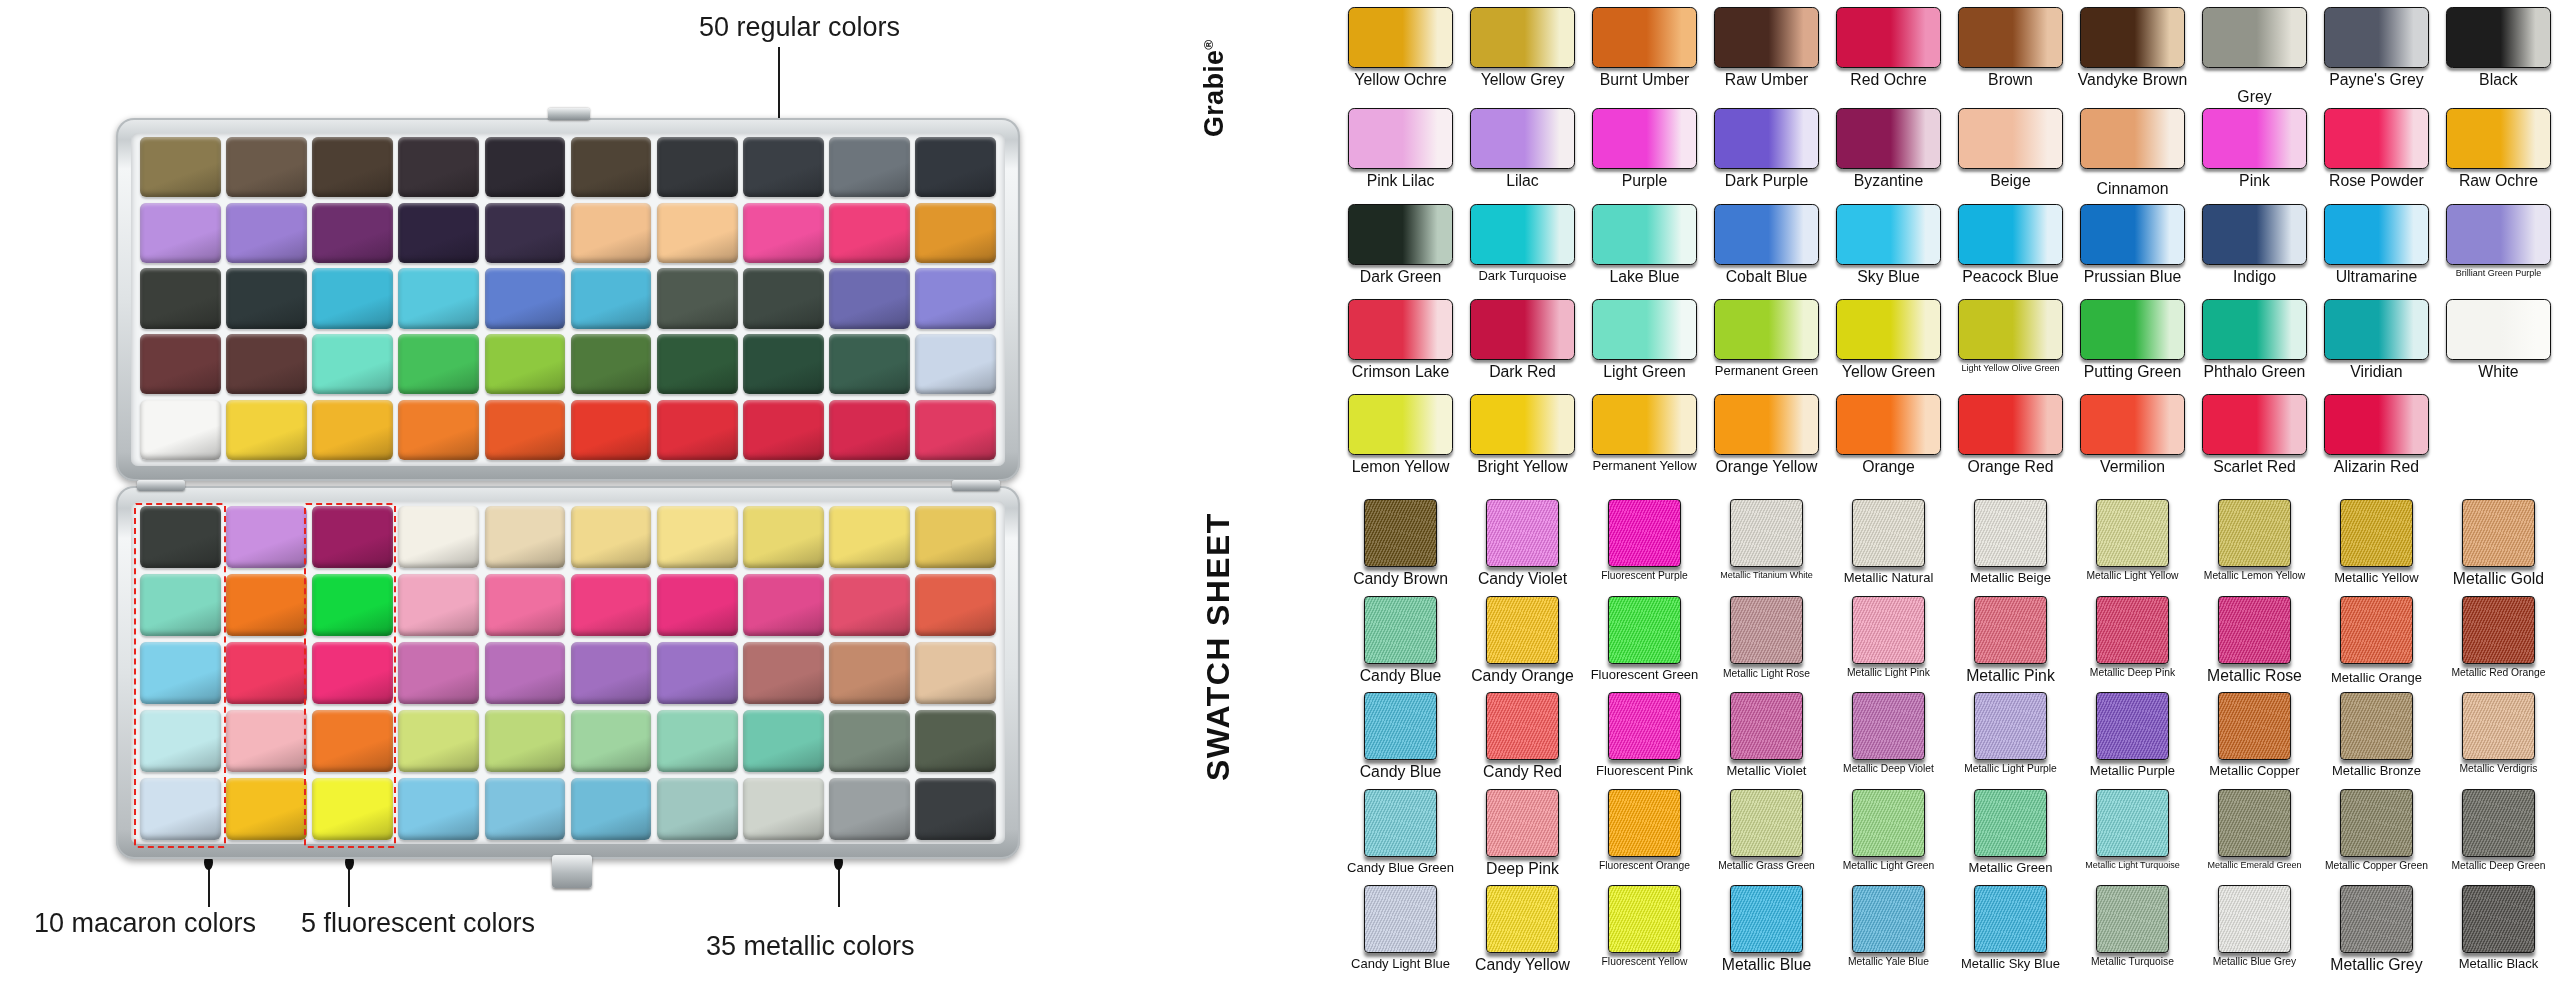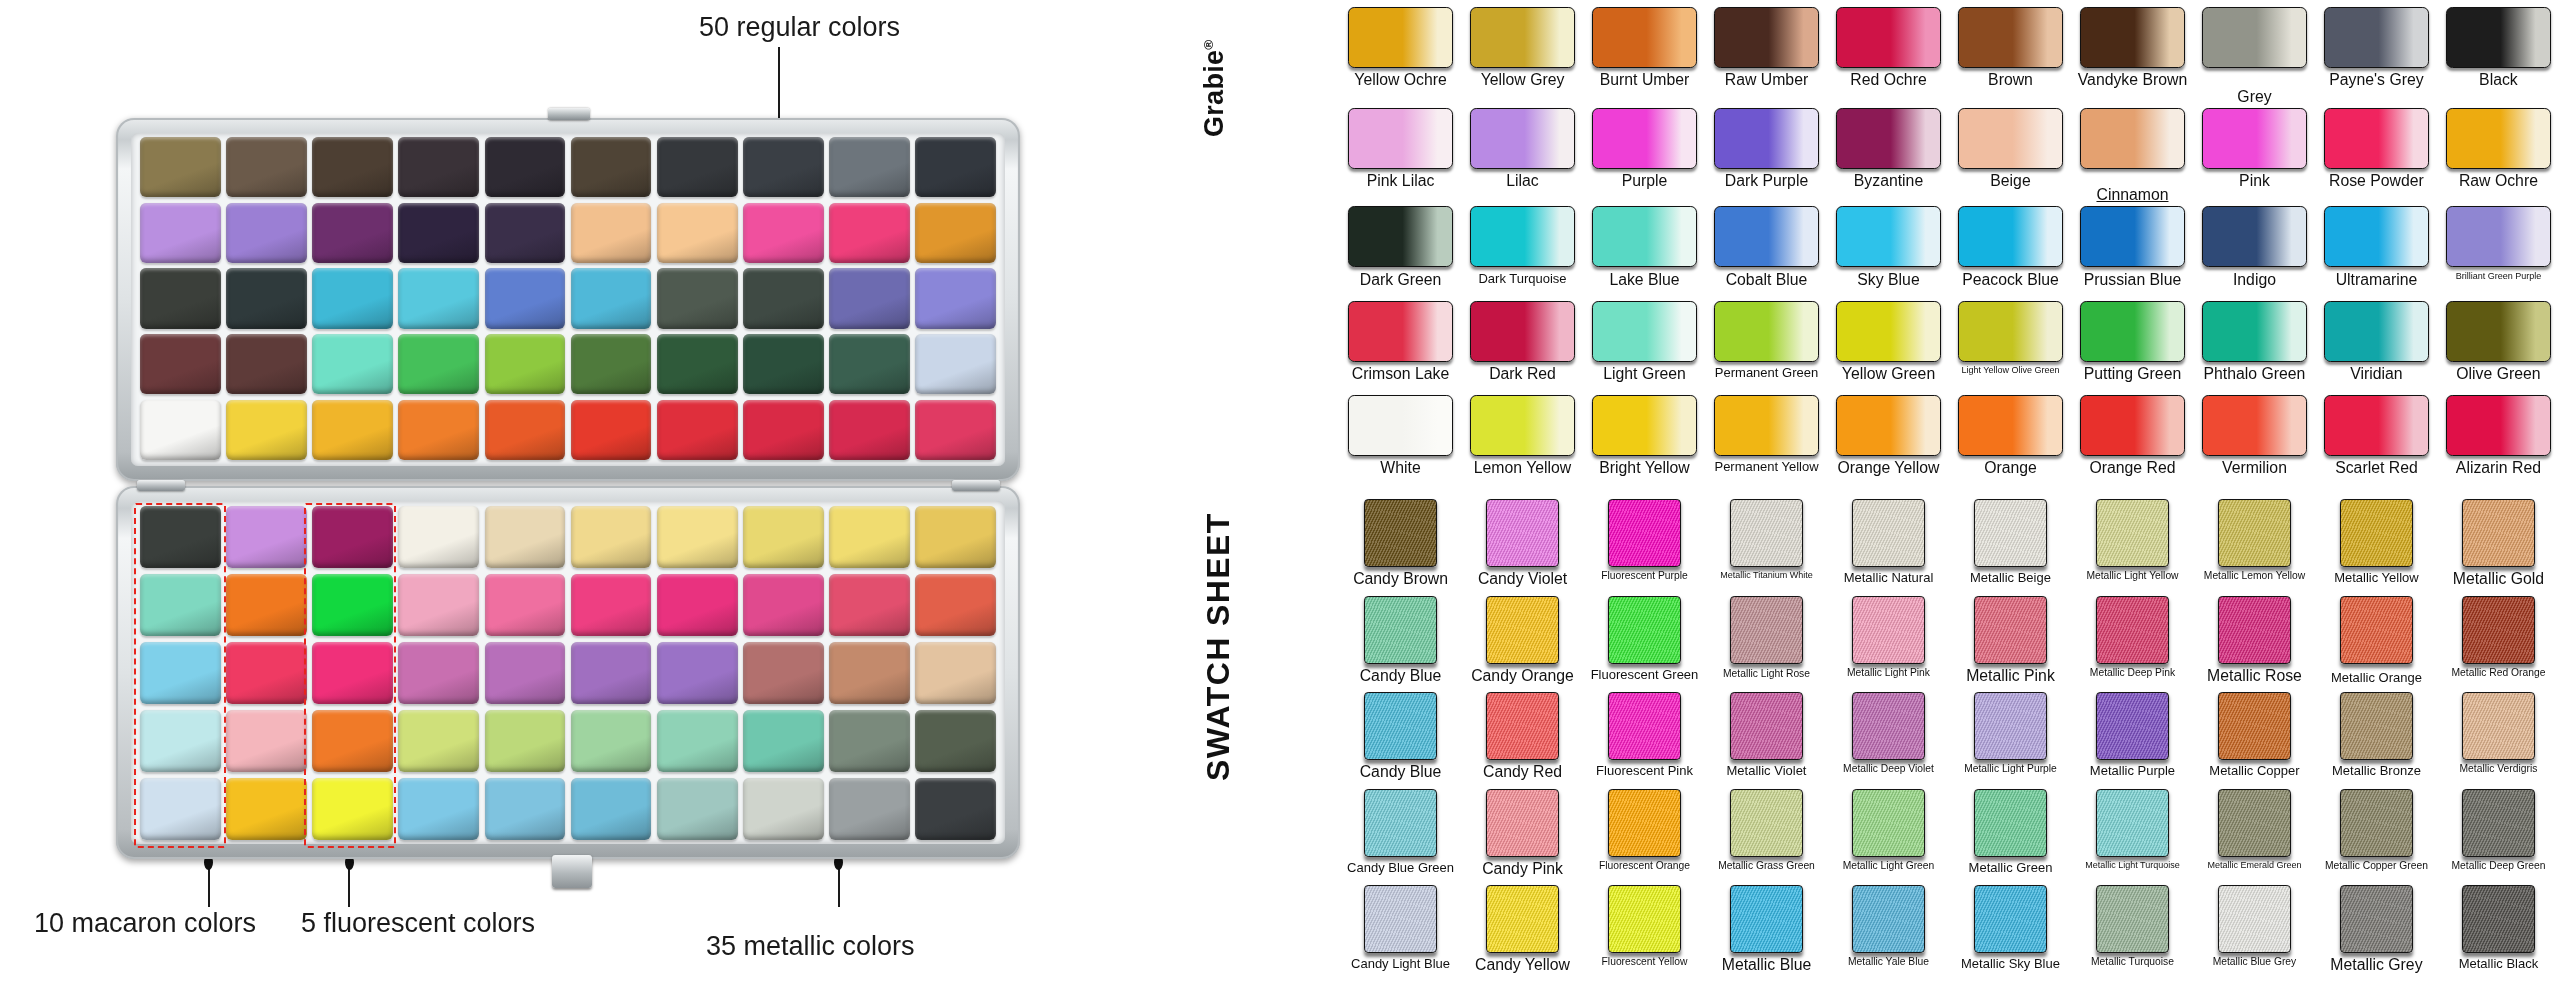--- a/index.html
+++ b/index.html
@@ -265,21 +265,21 @@
         <div class="sw-cell">
           <div class="chip" style="width: 103px; height: 59px; background: linear-gradient(90deg, rgb(140, 26, 85) 0%, rgb(140, 26, 85) 52%, rgb(233, 208, 221) 86%, rgb(233, 208, 221) 100%);"></div>
           <div class="sw-name" style="font-size: 15.8px; margin-top: 4.1px;">Byzantine</div>
         </div>
         <div class="sw-cell">
           <div class="chip" style="width: 103px; height: 59px; background: linear-gradient(90deg, rgb(240, 189, 160) 0%, rgb(240, 189, 160) 52%, rgb(248, 236, 228) 86%, rgb(248, 236, 228) 100%);"></div>
           <div class="sw-name" style="font-size: 15.8px; margin-top: 4.1px;">Beige</div>
         </div>
         <div class="sw-cell">
           <div class="chip" style="width: 103px; height: 59px; background: linear-gradient(90deg, rgb(228, 161, 112) 0%, rgb(228, 161, 112) 52%, rgb(246, 236, 226) 86%, rgb(246, 236, 226) 100%);"></div>
-          <div class="sw-name" style="font-size: 15.8px; margin-top: 18px; text-decoration: underline;">Cinnamon</div>
+          <div class="sw-name" style="font-size: 15.8px; margin-top: 12px;">Cinnamon</div>
         </div>
         <div class="sw-cell">
           <div class="chip" style="width: 103px; height: 59px; background: linear-gradient(90deg, rgb(240, 74, 216) 0%, rgb(240, 74, 216) 52%, rgb(244, 208, 234) 86%, rgb(244, 208, 234) 100%);"></div>
           <div class="sw-name" style="font-size: 15.8px; margin-top: 4.1px;">Pink</div>
         </div>
         <div class="sw-cell">
           <div class="chip" style="width: 103px; height: 59px; background: linear-gradient(90deg, rgb(240, 36, 95) 0%, rgb(240, 36, 95) 52%, rgb(246, 216, 226) 86%, rgb(246, 216, 226) 100%);"></div>
           <div class="sw-name" style="font-size: 15.8px; margin-top: 4.1px;">Rose Powder</div>
         </div>
         <div class="sw-cell">
@@ -356,24 +356,20 @@
         </div>
         <div class="sw-cell">
           <div class="chip" style="width: 103px; height: 59px; background: linear-gradient(90deg, rgb(18, 176, 140) 0%, rgb(18, 176, 140) 52%, rgb(221, 242, 234) 86%, rgb(221, 242, 234) 100%);"></div>
           <div class="sw-name" style="font-size: 15.8px; margin-top: 4.1px;">Phthalo Green</div>
         </div>
         <div class="sw-cell">
           <div class="chip" style="width: 103px; height: 59px; background: linear-gradient(90deg, rgb(17, 166, 168) 0%, rgb(17, 166, 168) 52%, rgb(220, 240, 240) 86%, rgb(220, 240, 240) 100%);"></div>
           <div class="sw-name" style="font-size: 15.8px; margin-top: 4.1px;">Viridian</div>
         </div>
         <div class="sw-cell">
-          <div class="chip" style="width: 103px; height: 59px; background: linear-gradient(90deg, rgb(95, 90, 18) 0%, rgb(95, 90, 18) 52%, rgb(200, 200, 132) 86%, rgb(200, 200, 132) 100%);"></div>
-          <div class="sw-name" style="font-size: 15.8px; margin-top: 4.1px;">Olive Green</div>
-        </div>
-        <div class="sw-cell">
           <div class="chip" style="width: 103px; height: 59px; background: linear-gradient(90deg, rgb(244, 244, 240) 0%, rgb(244, 244, 240) 52%, rgb(251, 251, 248) 86%, rgb(251, 251, 248) 100%);"></div>
           <div class="sw-name" style="font-size: 15.8px; margin-top: 4.1px;">White</div>
         </div>
         <div class="sw-cell">
           <div class="chip" style="width: 103px; height: 59px; background: linear-gradient(90deg, rgb(219, 228, 51) 0%, rgb(219, 228, 51) 52%, rgb(245, 244, 214) 86%, rgb(245, 244, 214) 100%);"></div>
           <div class="sw-name" style="font-size: 15.8px; margin-top: 4.1px;">Lemon Yellow</div>
         </div>
         <div class="sw-cell">
           <div class="chip" style="width: 103px; height: 59px; background: linear-gradient(90deg, rgb(240, 204, 20) 0%, rgb(240, 204, 20) 52%, rgb(246, 240, 204) 86%, rgb(246, 240, 204) 100%);"></div>
           <div class="sw-name" style="font-size: 15.8px; margin-top: 4.1px;">Bright Yellow</div>
@@ -528,21 +524,21 @@
         <div class="sw-cell">
           <div class="chip metal" style="width: 71px; height: 66px; background: repeating-linear-gradient(115deg, rgba(255, 255, 255, 0.2) 0px, rgba(255, 255, 255, 0.2) 1.4px, rgba(0, 0, 0, 0.1) 1.4px, rgba(0, 0, 0, 0.1) 2.7px), linear-gradient(rgb(224, 182, 146) 0%, rgb(224, 182, 146) 100%);"></div>
           <div class="sw-name" style="font-size: 10.3px; margin-top: 4.1px;">Metallic Verdigris</div>
         </div>
         <div class="sw-cell">
           <div class="chip metal" style="width: 71px; height: 66px; background: repeating-linear-gradient(115deg, rgba(255, 255, 255, 0.2) 0px, rgba(255, 255, 255, 0.2) 1.4px, rgba(0, 0, 0, 0.1) 1.4px, rgba(0, 0, 0, 0.1) 2.7px), linear-gradient(rgb(120, 204, 214) 0%, rgb(120, 204, 214) 100%);"></div>
           <div class="sw-name" style="font-size: 13px; margin-top: 4.1px;">Candy Blue Green</div>
         </div>
         <div class="sw-cell">
           <div class="chip metal" style="width: 71px; height: 66px; background: repeating-linear-gradient(115deg, rgba(255, 255, 255, 0.2) 0px, rgba(255, 255, 255, 0.2) 1.4px, rgba(0, 0, 0, 0.1) 1.4px, rgba(0, 0, 0, 0.1) 2.7px), linear-gradient(rgb(242, 145, 153) 0%, rgb(242, 145, 153) 100%);"></div>
-          <div class="sw-name" style="font-size: 15.8px; margin-top: 4.1px;">Candy Pink</div>
+          <div class="sw-name" style="font-size: 15.8px; margin-top: 4.1px;">Deep Pink</div>
         </div>
         <div class="sw-cell">
           <div class="chip metal" style="width: 71px; height: 66px; background: repeating-linear-gradient(115deg, rgba(255, 255, 255, 0.2) 0px, rgba(255, 255, 255, 0.2) 1.4px, rgba(0, 0, 0, 0.1) 1.4px, rgba(0, 0, 0, 0.1) 2.7px), linear-gradient(rgb(251, 169, 10) 0%, rgb(251, 169, 10) 100%);"></div>
           <div class="sw-name" style="font-size: 10.3px; margin-top: 4.1px;">Fluorescent Orange</div>
         </div>
         <div class="sw-cell">
           <div class="chip metal" style="width: 71px; height: 66px; background: repeating-linear-gradient(115deg, rgba(255, 255, 255, 0.2) 0px, rgba(255, 255, 255, 0.2) 1.4px, rgba(0, 0, 0, 0.1) 1.4px, rgba(0, 0, 0, 0.1) 2.7px), linear-gradient(rgb(203, 214, 148) 0%, rgb(203, 214, 148) 100%);"></div>
           <div class="sw-name" style="font-size: 10.3px; margin-top: 4.1px;">Metallic Grass Green</div>
         </div>
         <div class="sw-cell">

